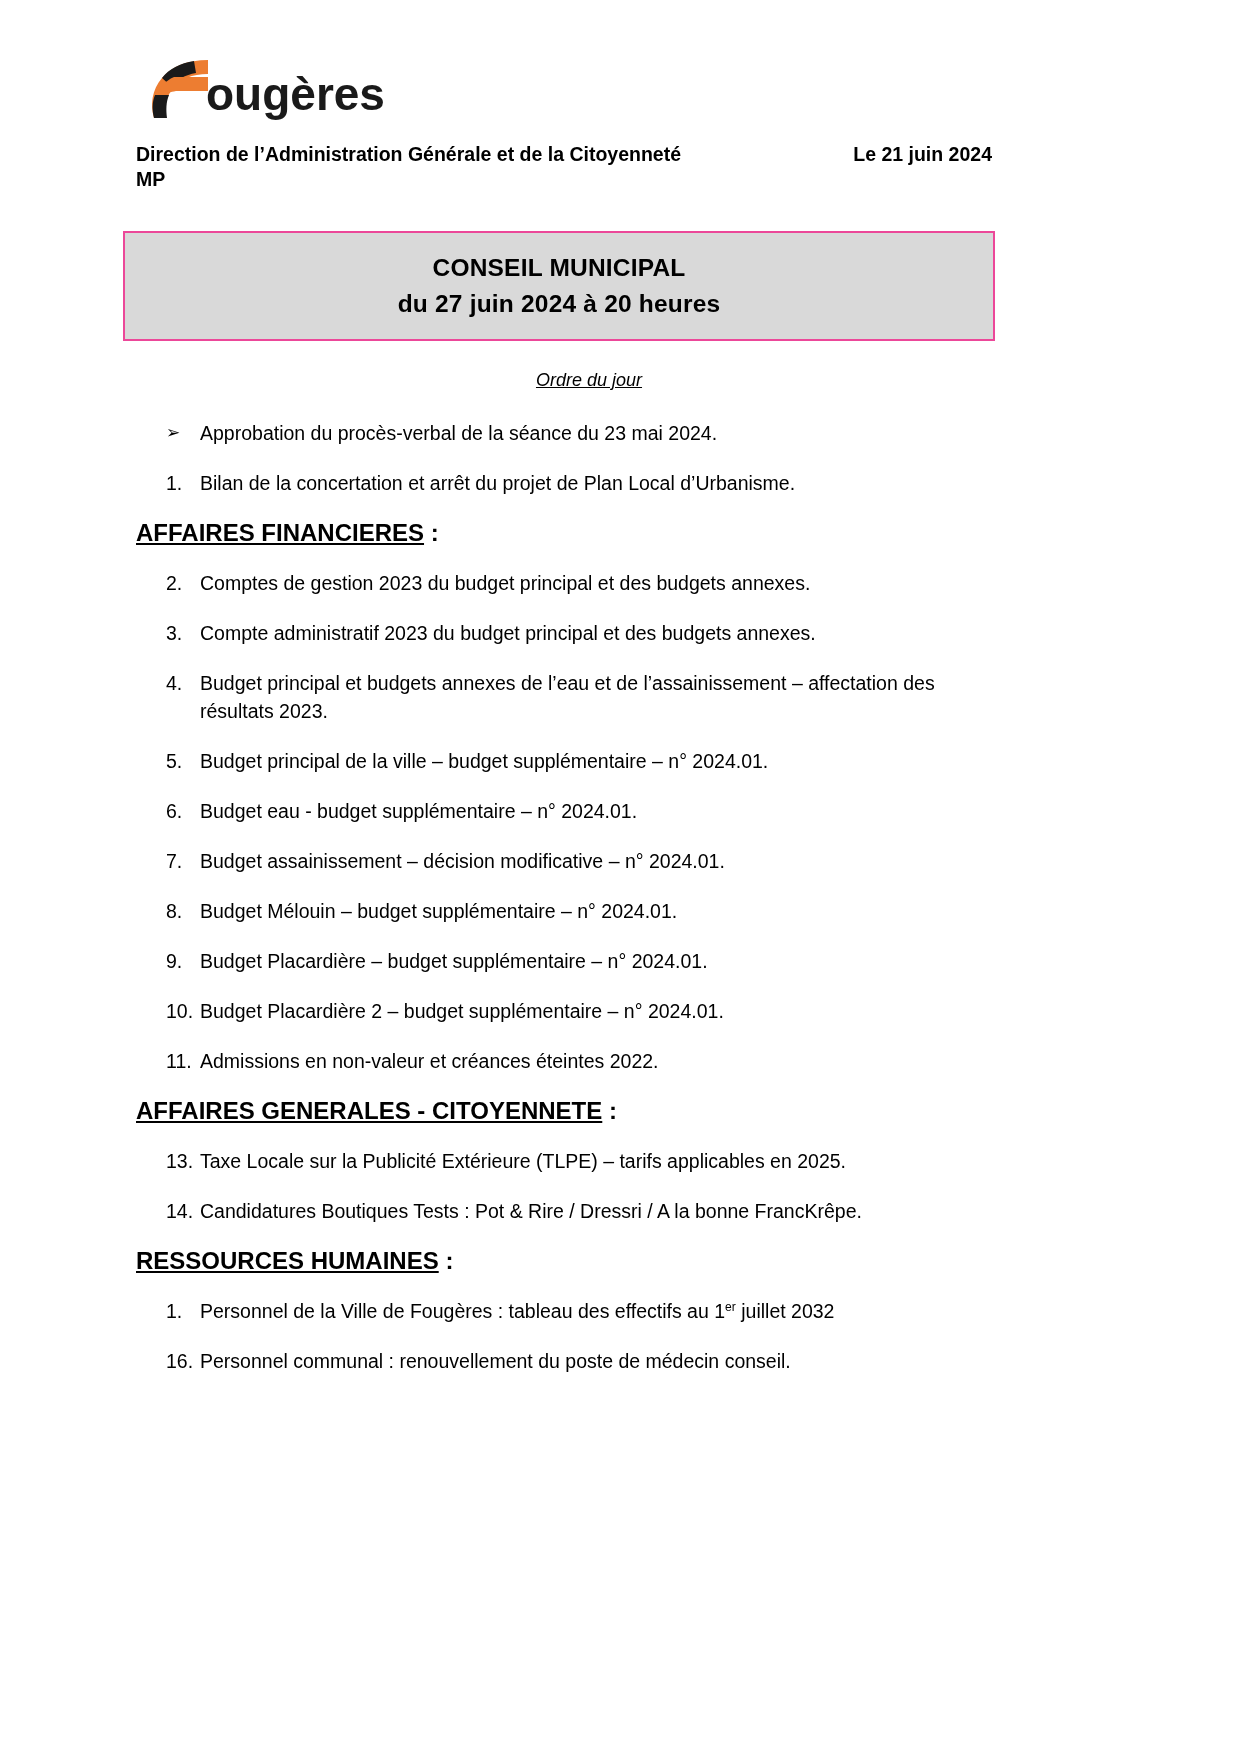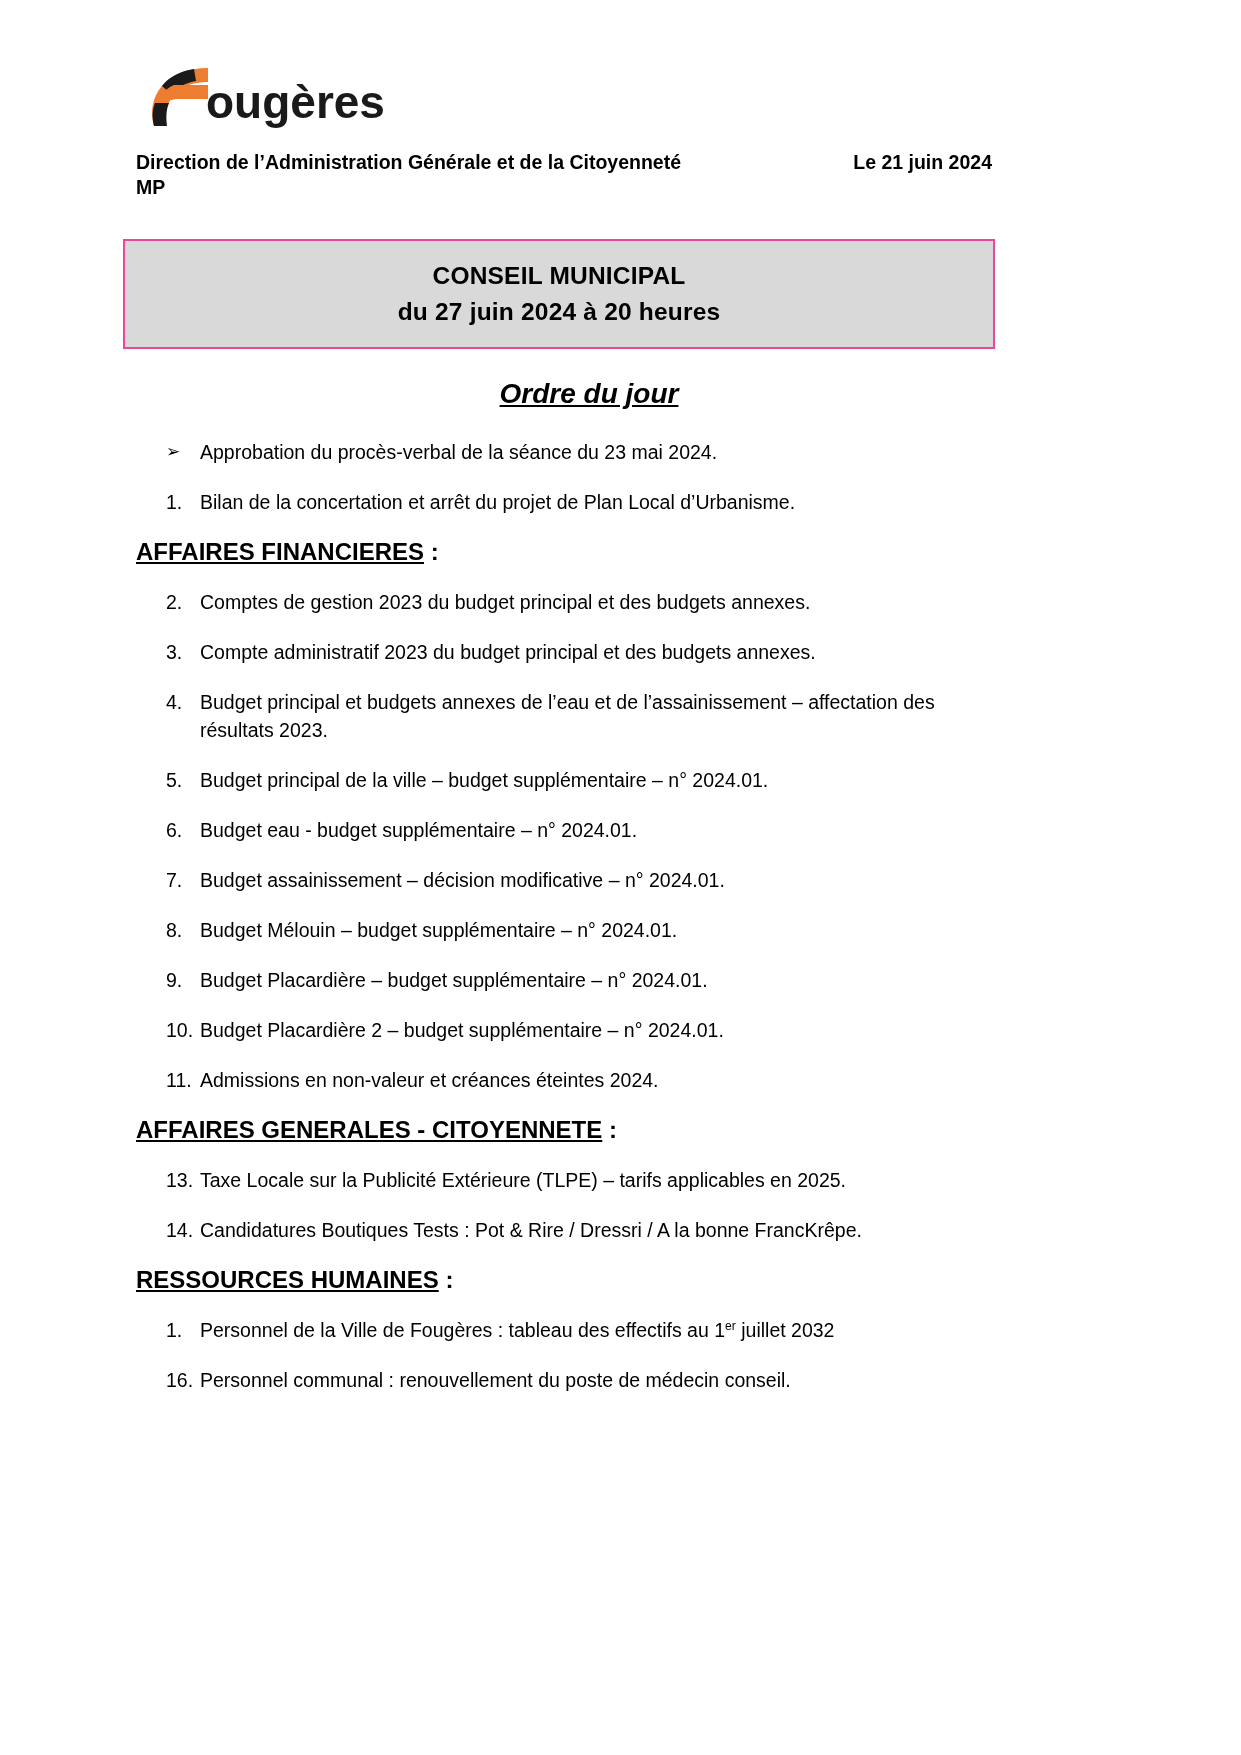--- a/index.html
+++ b/index.html
@@ -9,21 +9,21 @@
   }
   body {
     font-family: "Liberation Sans", sans-serif;
     color: #000000;
   }
   .page {
     position: relative;
     width: 1241px;
     height: 1563px;
     background: #ffffff;
-    margin: 8px auto;
+    margin: 0 auto;
     overflow: hidden;
     box-sizing: border-box;
   }
 
   
   .letterhead {
     position: absolute;
     left: 136px;
     top: 52px;
     width: 960px;
@@ -75,22 +75,22 @@
 
   
   .body {
     position: absolute;
     left: 136px;
     top: 370px;
     width: 856px;
   }
   .agenda-heading {
     text-align: center;
-    font-size: 28px;
-    font-weight: bold;
+    font-size: 18px;
+    font-weight: normal;
     font-style: italic;
     text-decoration: underline;
     margin: 0 0 28px 0;
     padding-left: 50px;
   }
 
   .item {
     display: flex;
     font-size: 19.5px;
     line-height: 28px;
@@ -199,21 +199,21 @@
         <div class="item">
           <div class="marker">9.</div>
           <div class="text">Budget Placardière – budget supplémentaire – n° 2024.01.</div>
         </div>
         <div class="item">
           <div class="marker">10.</div>
           <div class="text">Budget Placardière 2 – budget supplémentaire – n° 2024.01.</div>
         </div>
         <div class="item">
           <div class="marker">11.</div>
-          <div class="text">Admissions en non-valeur et créances éteintes 2024.</div>
+          <div class="text">Admissions en non-valeur et créances éteintes 2022.</div>
         </div>
         <div class="section-heading"><span class="u">AFFAIRES GENERALES - CITOYENNETE</span><span> :</span></div>
         <div class="item">
           <div class="marker">13.</div>
           <div class="text">Taxe Locale sur la Publicité Extérieure (TLPE) – tarifs applicables en 2025.</div>
         </div>
         <div class="item">
           <div class="marker">14.</div>
           <div class="text">Candidatures Boutiques Tests : Pot &amp; Rire / Dressri / A la bonne FrancKrêpe.</div>
         </div>

